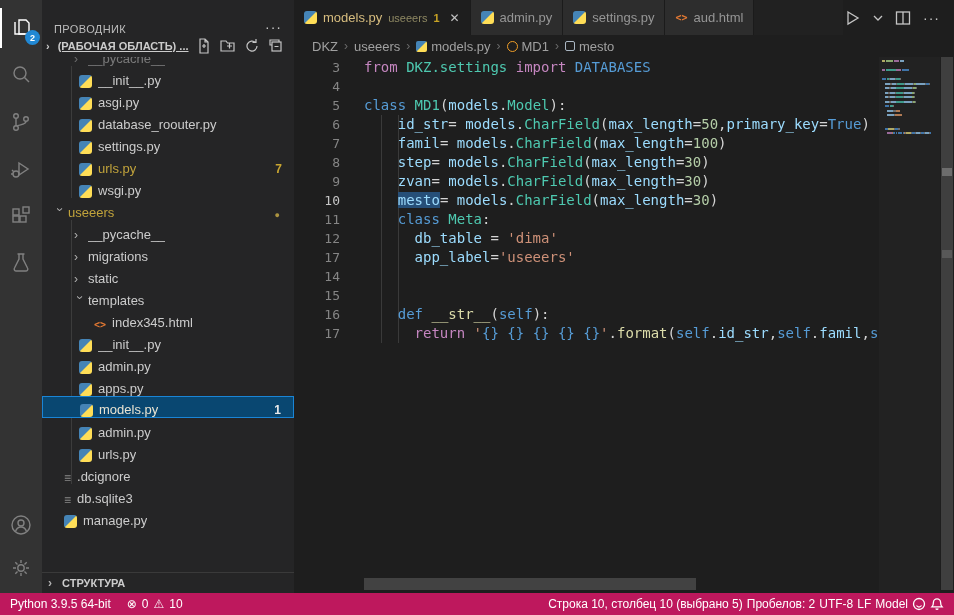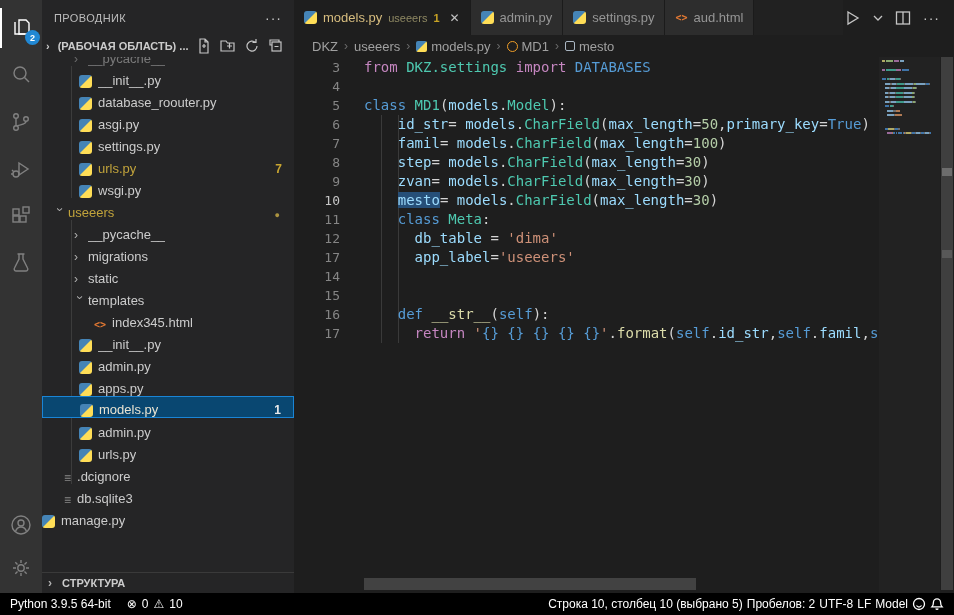--- a/index.html
+++ b/index.html
@@ -10,24 +10,24 @@
   #activitybar{position:absolute;left:0;top:0;width:42px;height:593px;background:#333333;}
   .ab-item{position:absolute;left:0;width:42px;height:40px;display:flex;align-items:center;justify-content:center;color:#818181;}
   .ab-item svg{stroke:#818181;fill:none;stroke-width:1.4;}
   .ab-item.active{border-left:2px solid #ffffff;}
   .ab-item.active svg{stroke:#ffffff;}
   .ab-badge{position:absolute;right:4px;bottom:3px;background:#2188d4;color:#fff;font-size:9px;min-width:15px;height:15px;
     border-radius:50%;display:flex;align-items:center;justify-content:center;font-weight:bold;}
 
   
   #sidebar{position:absolute;left:42px;top:0;width:252px;height:593px;background:#252526;color:#cccccc;}
-  #sb-title-row{height:35px;display:flex;align-items:center;padding:0 12px;font-size:11px;color:#bcbcbc;letter-spacing:.4px;}
+  #sb-title-row{height:35px;display:flex;align-items:flex-end;padding:0 12px;font-size:11px;color:#bcbcbc;letter-spacing:.4px;}
   #sb-title-row .dots{margin-left:auto;color:#c5c5c5;font-size:14px;letter-spacing:1px;}
   #sb-section{height:22px;display:flex;align-items:center;font-size:11px;font-weight:bold;color:#cccccc;padding-left:4px;}
-  #sb-section .sec-label{margin-left:8px;white-space:nowrap;overflow:hidden;}
+  #sb-section .sec-label{margin-left:8px;white-space:nowrap;overflow:hidden;text-decoration:underline;}
   #sb-actions{margin-left:auto;display:flex;gap:8px;padding-right:10px;}
   #sb-actions svg{stroke:#c5c5c5;fill:none;stroke-width:1.2;}
   #tree{position:absolute;top:57px;left:0;right:0;height:516px;overflow:hidden;}
   .t-guide{position:absolute;width:1px;background:#3c3c3c;left:29px;}
   .row{height:22px;display:flex;align-items:flex-end;font-size:13px;color:#cccccc;position:relative;box-sizing:border-box;}
   .row .twisty{display:inline-block;width:14px;color:#b0b0b0;font-size:12px;flex:none;transform-origin:40% 50%;}
   .row .twisty.exp{transform:rotate(90deg);}
   .row .ficon{flex:none;margin-right:6px;}
   .row .lbl{white-space:nowrap;overflow:hidden;}
   .row .badge{margin-left:auto;margin-right:12px;font-size:12px;font-weight:bold;color:#c8a531;}
@@ -82,21 +82,21 @@
   
   #minimap{position:absolute;right:14px;top:0;width:61px;bottom:0;background:#222222;}
   .mm-row{position:absolute;height:2px;display:flex;}
   .mm-row i{display:block;height:2px;}
   #overview{position:absolute;right:0;top:0;width:14px;bottom:0;}
   #ov-thumb{position:absolute;left:1px;right:1px;top:0;height:533px;background:#3f3f3f;}
   .ov-mark{position:absolute;left:2px;right:2px;height:8px;}
   #hscroll{position:absolute;left:70px;top:521px;width:332px;height:12px;background:#424242;}
 
   
-  #statusbar{position:absolute;left:0;top:593px;width:954px;height:22px;background:#000000;color:#ffffff;
+  #statusbar{position:absolute;left:0;top:593px;width:954px;height:22px;background:#be185d;color:#ffffff;
     display:flex;align-items:center;font-size:12px;padding:0 10px;box-sizing:border-box;}
   #sb-left{display:flex;gap:16px;align-items:center;}
   #sb-right{margin-left:auto;display:flex;gap:4px;align-items:center;}
   .sbi{display:flex;align-items:center;gap:5px;white-space:nowrap;}
   .sbi .glyph{font-size:12px;}
   .sbi svg{stroke:#ffffff;fill:none;stroke-width:1.3;}
 </style>
 </head>
 <body>
 
@@ -191,25 +191,25 @@
             <span class="twisty">›</span>
             <span class="lbl">__pycache__</span>
           </div>
         </div>
         <div class="row" style="padding-left: 37px;">
           <span class="ficon pyicon"></span>
           <span class="lbl">__init__.py</span>
         </div>
         <div class="row" style="padding-left: 37px;">
           <span class="ficon pyicon"></span>
+          <span class="lbl">asgi.py</span>
+        </div>
+        <div class="row" style="padding-left: 37px;">
+          <span class="ficon pyicon"></span>
           <span class="lbl">database_roouter.py</span>
-        </div>
-        <div class="row" style="padding-left: 37px;">
-          <span class="ficon pyicon"></span>
-          <span class="lbl">asgi.py</span>
         </div>
         <div class="row" style="padding-left: 37px;">
           <span class="ficon pyicon"></span>
           <span class="lbl">settings.py</span>
         </div>
         <div class="row warn" style="padding-left: 37px;">
           <span class="ficon pyicon"></span>
           <span class="lbl">urls.py</span>
           <span class="badge">7</span>
         </div>
@@ -268,21 +268,21 @@
           <span class="lbl">urls.py</span>
         </div>
         <div class="row" style="padding-left: 22px;">
           <span class="ficon texticon">≡</span>
           <span class="lbl">.dcignore</span>
         </div>
         <div class="row" style="padding-left: 22px;">
           <span class="ficon texticon">≡</span>
           <span class="lbl">db.sqlite3</span>
         </div>
-        <div class="row" style="">
+        <div class="row" style="padding-left: 22px;">
           <span class="ficon pyicon"></span>
           <span class="lbl">manage.py</span>
         </div>
       </div>
     <div id="outline-row">
       <span class="twisty">›</span>
       <span>СТРУКТУРА</span>
     </div>
   </div>
 

